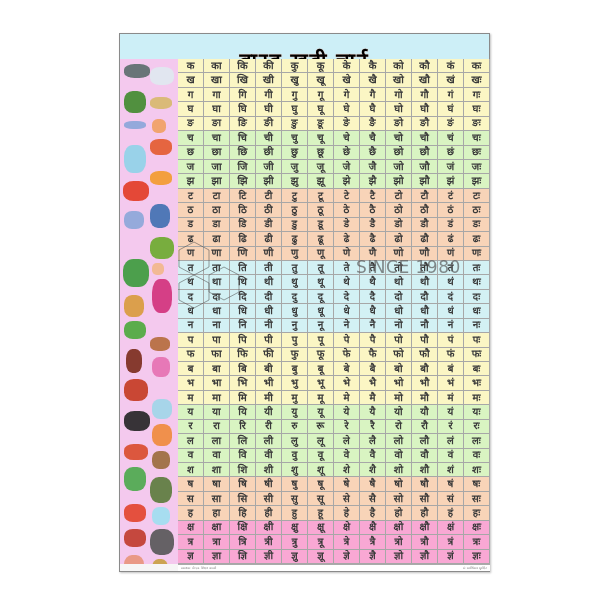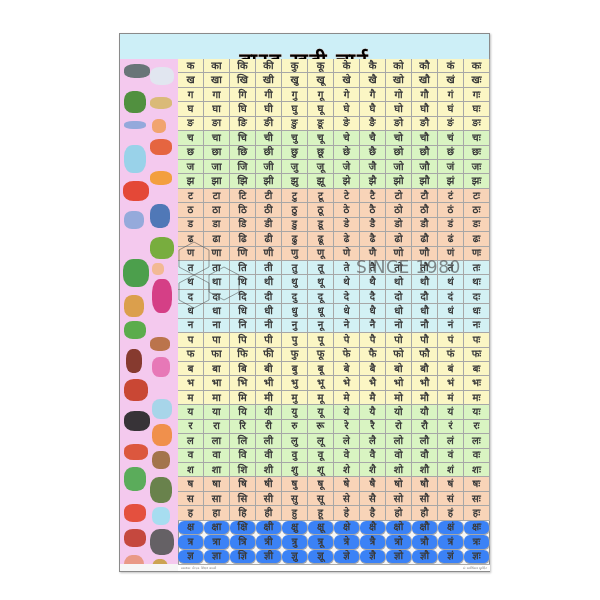--- a/index.html
+++ b/index.html
@@ -8,21 +8,21 @@
   .title-bar { position:absolute; left:0; top:0; width:100%; height:25px; background:#cdeff7; border-bottom:1px solid #9bb; display:flex; align-items:center; justify-content:center; }
   .title-text { color:#000000; font-family:Liberation Sans, sans-serif; font-weight:bold; font-size:21px; letter-spacing:2px; line-height:25px; text-shadow:0 0 1px #f2a58c;margin-top:27px; }
   .pic-col { position:absolute; left:0; top:25px; width:58px; height:505px; background:#f4c9ee; border-right:1px solid #999; overflow:hidden; }
   .pic { position:absolute; border-radius:40%; opacity:0.9; }
   .grid { position:absolute; left:58px; top:25px; width:312px; height:505px; display:grid; grid-template-columns:repeat(12, 1fr); grid-auto-rows:1fr; }
   .cell { display:flex; align-items:center; justify-content:center; border-right:1px solid #a7a7a7; border-bottom:1px solid #a7a7a7; font-size:10px; color:#3a3a3a; font-weight:bold; line-height:1; overflow:hidden; }
   .band-yellow { background:#fbf6c4; }
   .band-green { background:#d9f4c2; }
   .band-peach { background:#f8d4b8; }
   .band-cyan { background:#d3f1f4; }
-  .band-lavender { background:#3b82f6;border-radius:6px; }
+  .band-lavender { background:#f9a8d4; }
   .footer { position:absolute; left:58px; top:530px; width:312px; height:7px; background:#ffffff; border-top:1px solid #aaa; display:flex; justify-content:space-between; align-items:center; font-size:3px; color:#777; padding:0 3px; box-sizing:border-box; }
   .watermark { position:absolute; left:0; top:0; width:600px; height:600px; pointer-events:none; }
   .wm-logo { position:absolute; left:225px; top:238px; font-family:"DejaVu Sans", sans-serif; font-size:44px; color:rgba(70,170,225,0.55); letter-spacing:1px; font-weight:normal; }
   .wm-since { position:absolute; left:356px; top:257px; font-size:17px; color:rgba(90,90,90,0.7); letter-spacing:0.5px; }
   .wm-tag { position:absolute; left:248px; top:297px; font-family:"DejaVu Serif", serif; font-style:italic; font-size:11px; color:rgba(60,60,60,0.65); letter-spacing:1px; }
   .wm-hex { position:absolute; left:177px; top:240px; }
 </style>
 </head>
 <body>
 

